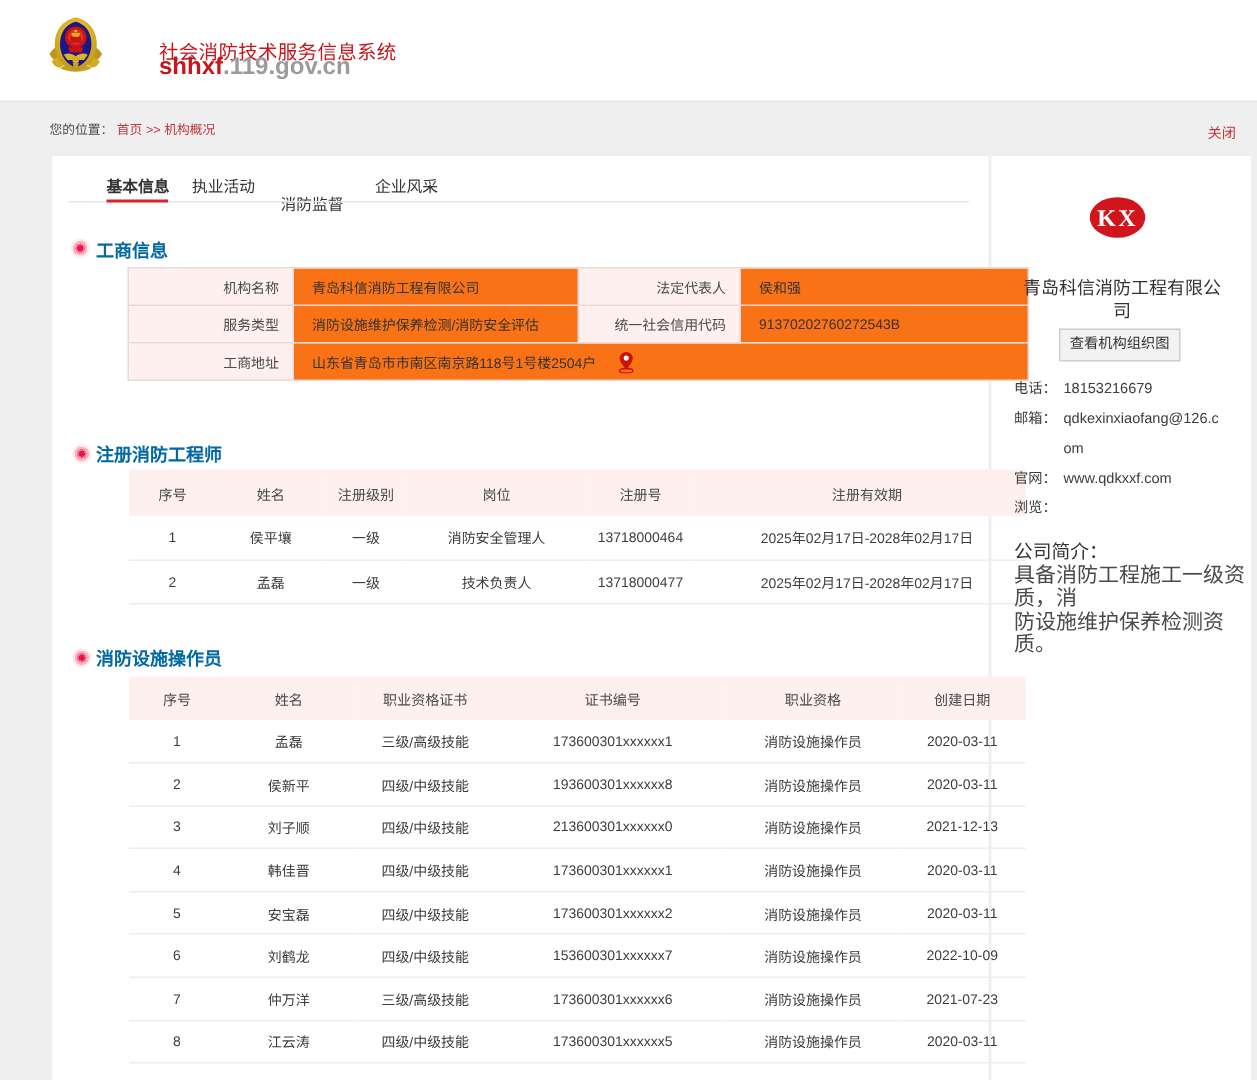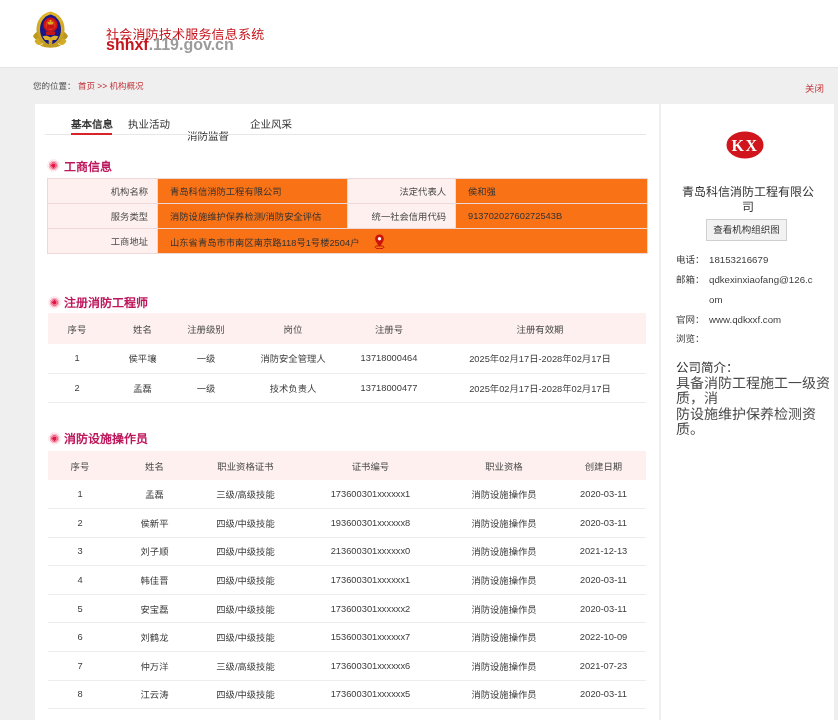--- a/index.html
+++ b/index.html
@@ -20,23 +20,23 @@
   
   #main { left:35px; top:104px; width:624px; height:616px; background:#fff; }
   #side { left:661px; top:104px; width:173px; height:616px; background:#fff; }
   
   .tab { position:absolute; top:116px; font-size:10.5px; color:#333; }
   #tabline { left:45px; top:134px; width:601px; height:1px; background:#e7e7e7; }
   #tabred { left:71px; top:133px; width:41px; height:2px; background:#d9232a; }
   
   .bullet { position:absolute; width:13px; height:13px; border-radius:50%;
     background:radial-gradient(circle, #e61746 0 2px, #ef6f8e 2px 3.2px, #f7b3c2 3.2px 4.8px, #fdeaee 4.8px 6.5px, rgba(255,255,255,0) 6.5px); }
-  .sect { position:absolute; font-size:12px; font-weight:bold; color:#be185d; }
-  
-  table { border-collapse:collapse; table-layout:fixed; }
+  .sect { position:absolute; font-size:12px; font-weight:bold; color:#0369a1; }
+  
+  table { border-collapse:collapse; table-layout:fixed;margin-left:38px; }
   #t1 { left:47px; top:178px; width:600px; }
   #t1 td { border:1px solid #ecd8d8; height:25px; font-size:9.3px; color:#333; }
   #t1 td.lab { background:#fdf0ef; color:#4a4a4a; text-align:right; padding-right:9px; }
   #t1 td.val { background:#f97316; text-align:left; padding-left:12px; }
   
   .dtable { position:absolute; left:48px; width:598px; }
   .dtable th { background:#fdf0ef; font-size:9.4px; color:#4a4a4a; font-weight:normal; }
   .dtable td { font-size:9.3px; color:#3c3c3c; text-align:center; border-bottom:1px solid #ededed; }
   #t2 { top:313px; }
   #t2 th { height:31px; }

